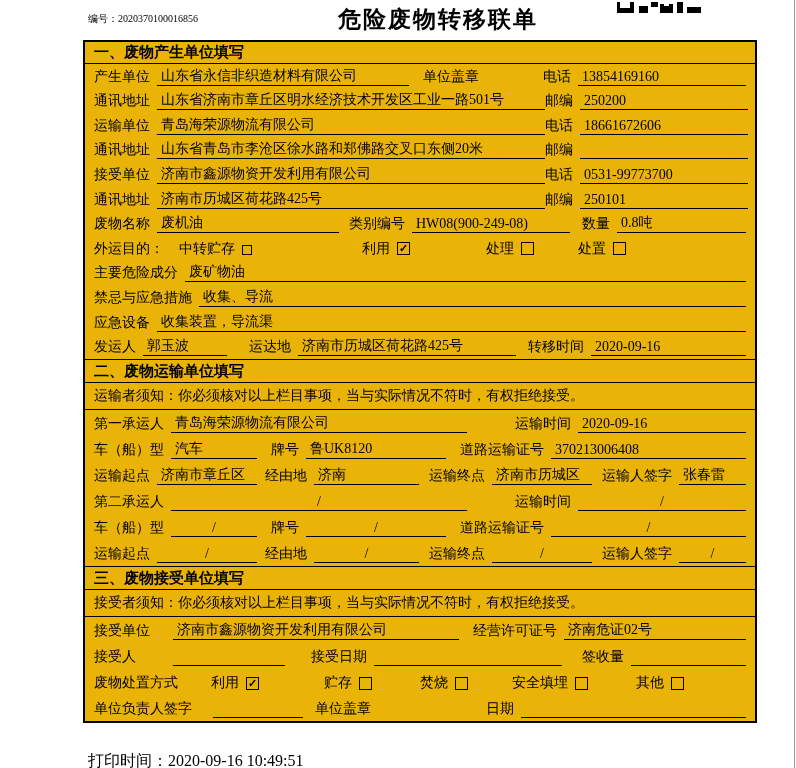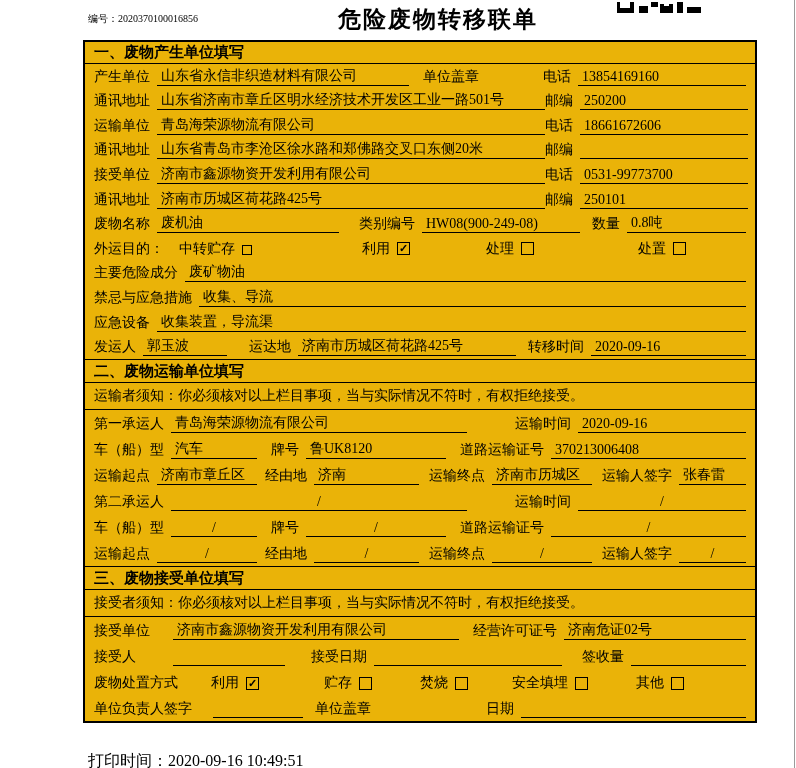--- a/index.html
+++ b/index.html
@@ -96,42 +96,42 @@
     <div class="row">
       <span class="lbl">通讯地址</span>
       <span class="v" style="width:388px">济南市历城区荷花路425号</span>
       <span class="lbl ml-auto">邮编</span>
       <span class="v" style="width:168px">250101</span>
     </div>
 
     <div class="row">
       <span class="lbl">废物名称</span>
       <span class="v" style="width:182px">废机油</span>
-      <span class="lbl" style="margin-left:20px">类别编号</span>
+      <span class="lbl" style="margin-left:10px">类别编号</span>
       <span class="v" style="width:158px">HW08(900-249-08)</span>
       <span class="lbl" style="margin-left:12px">数量</span>
       <span class="v fill">0.8吨</span>
     </div>
 
 
     <div class="row">
       <span class="lbl">外运目的：</span>
       <span class="opt" style="margin-left:8px">
         <span>中转贮存</span>
         <span class="cb sm"></span>
       </span>
       <span class="opt" style="margin-left:110px">
         <span>利用</span>
         <span class="cb">✓</span>
       </span>
       <span class="opt" style="margin-left:76px">
         <span>处理</span>
         <span class="cb"></span>
       </span>
-      <span class="opt" style="margin-left:104px">
+      <span class="opt" style="margin-left:44px">
         <span>处置</span>
         <span class="cb"></span>
       </span>
     </div>
 
     <div class="row">
       <span class="lbl">主要危险成分</span>
       <span class="v fill">废矿物油</span>
     </div>
 

